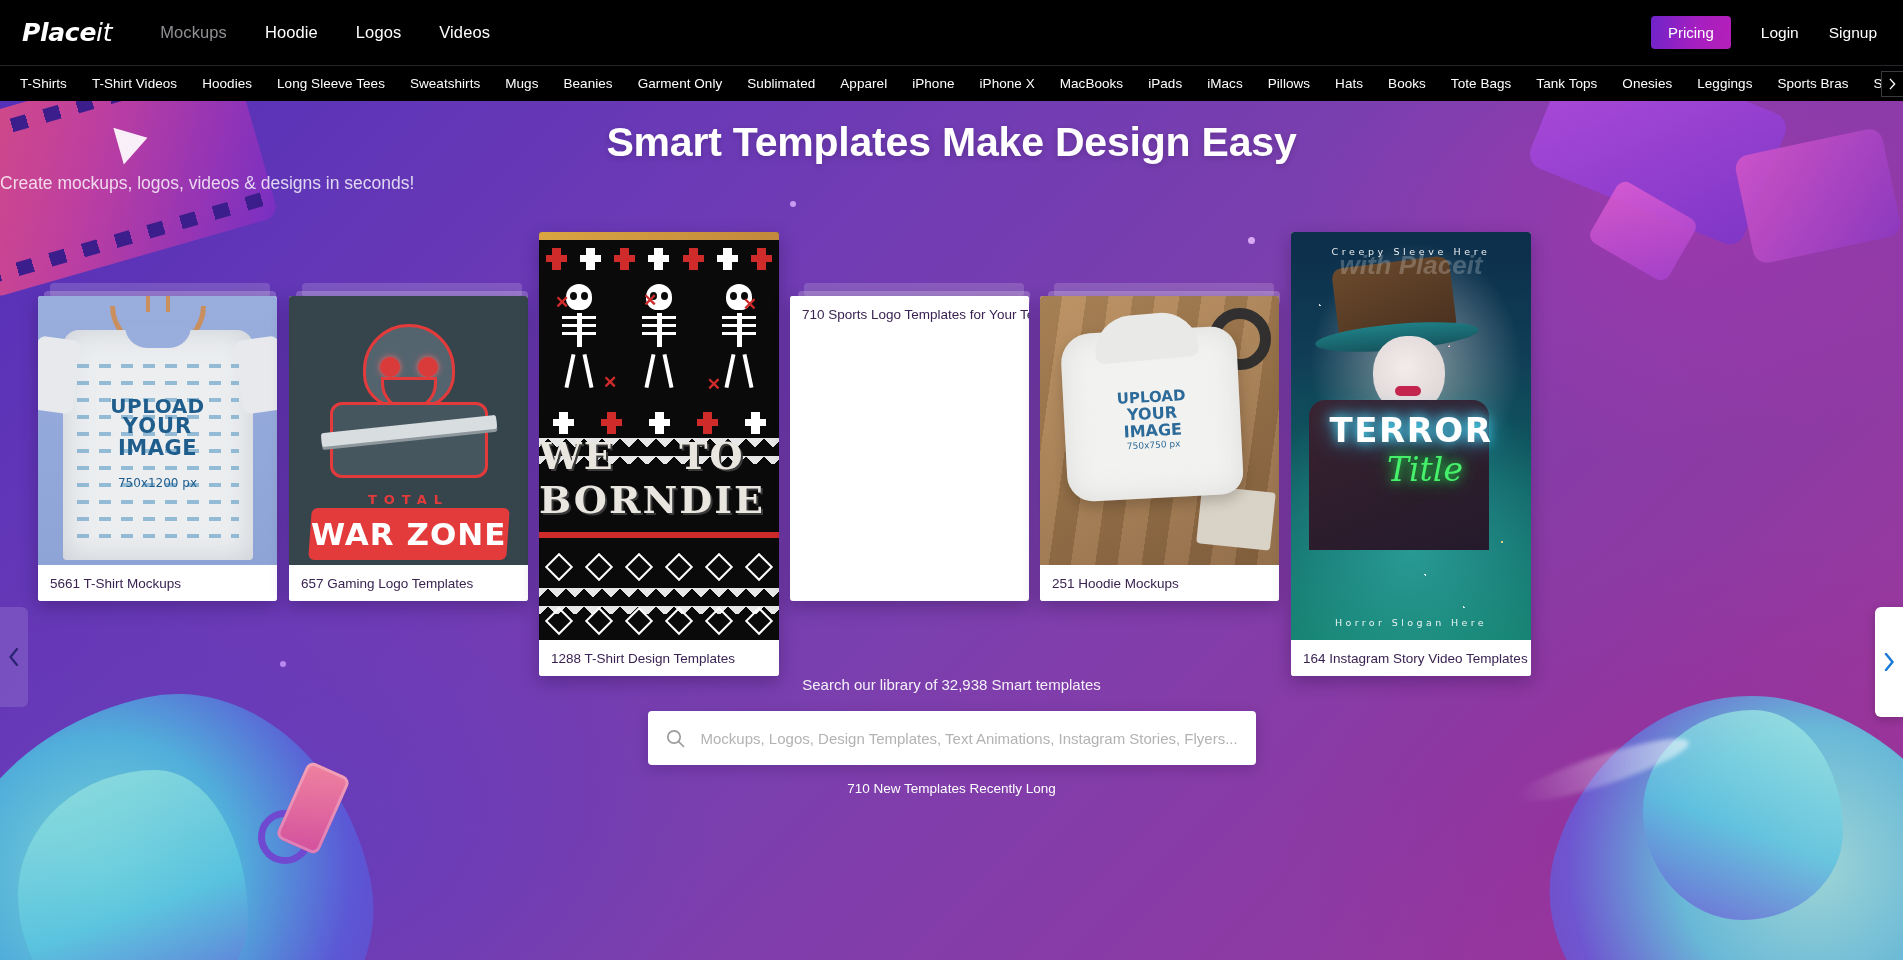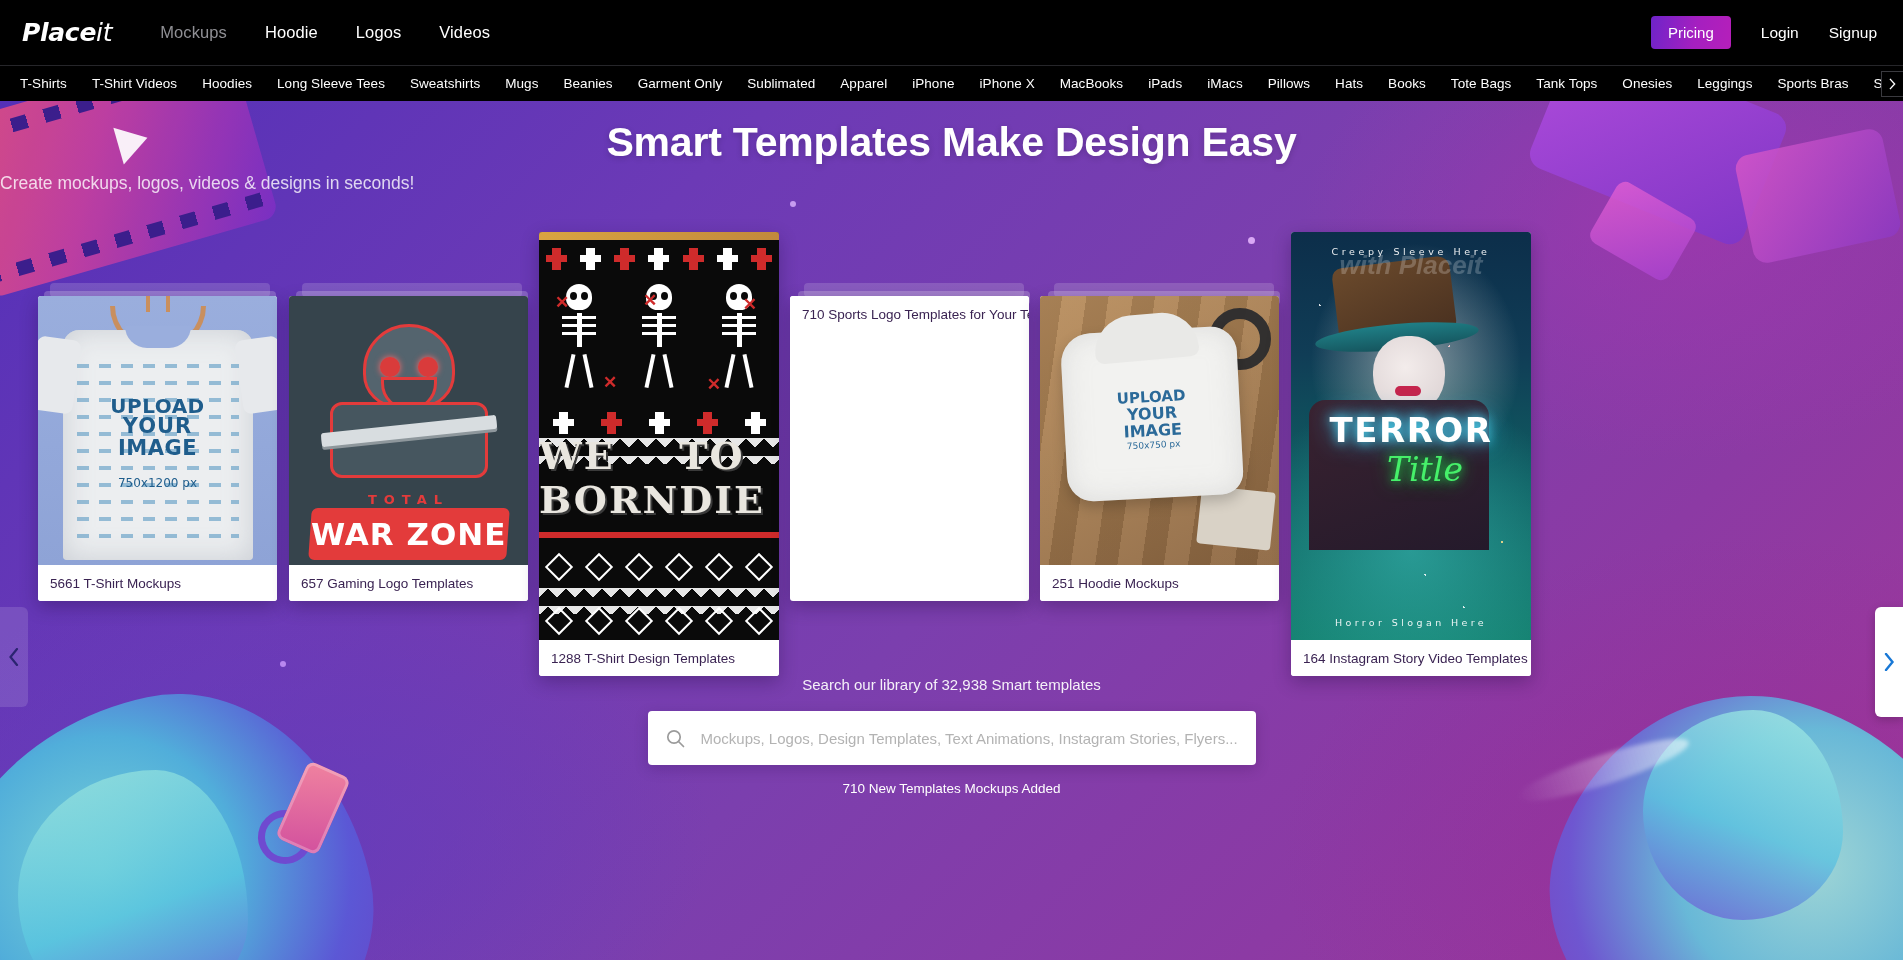--- a/index.html
+++ b/index.html
@@ -764,18 +764,18 @@
       <div class="search-hint">Search our library of 32,938 Smart templates</div>
       <div class="searchbox">
         <svg width="19" height="19" viewBox="0 0 19 19">
           <circle cx="8" cy="8" r="6.2" stroke="#9b9b9b" stroke-width="1.7" fill="none"></circle>
           <line x1="12.5" y1="12.5" x2="17.5" y2="17.5" stroke="#9b9b9b" stroke-width="1.7" stroke-linecap="round"></line>
         </svg>
         <input class="search-input" type="text" placeholder="Mockups, Logos, Design Templates, Text Animations, Instagram Stories, Flyers..." style="">
       </div>
       <div class="search-foot">
         <span>710</span>
-        <span>New Templates Mockups Added</span>
+        <span>New Templates Recently Long</span>
       </div>
     </div>
 
   </div>
 </div>
 
 </body></html>

